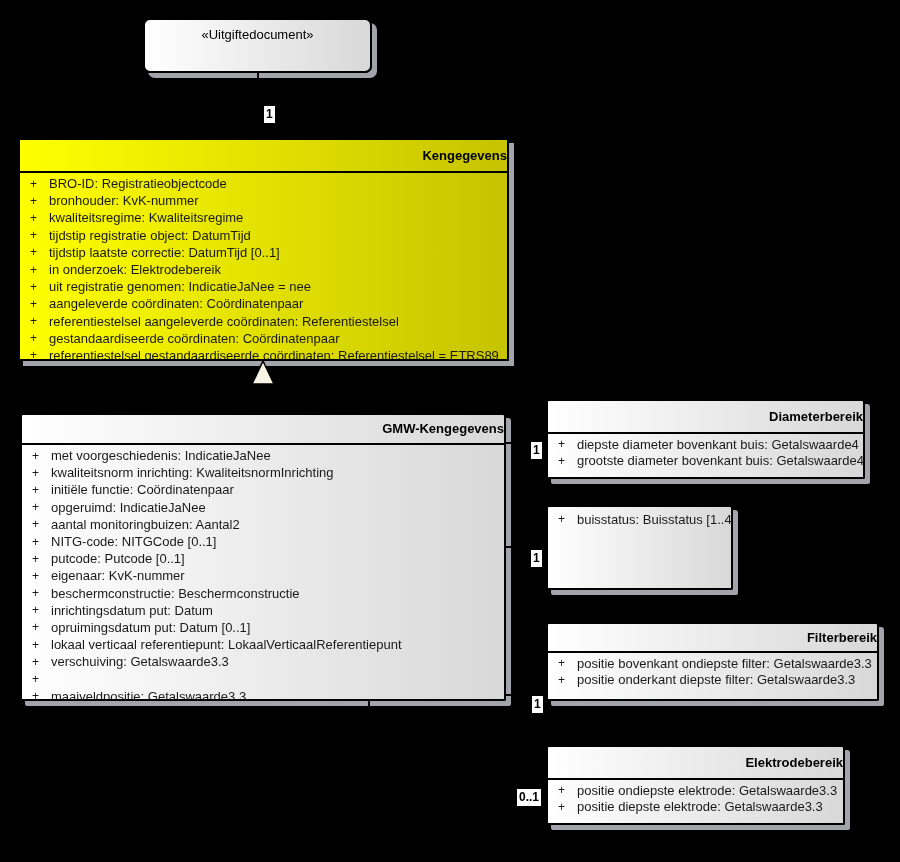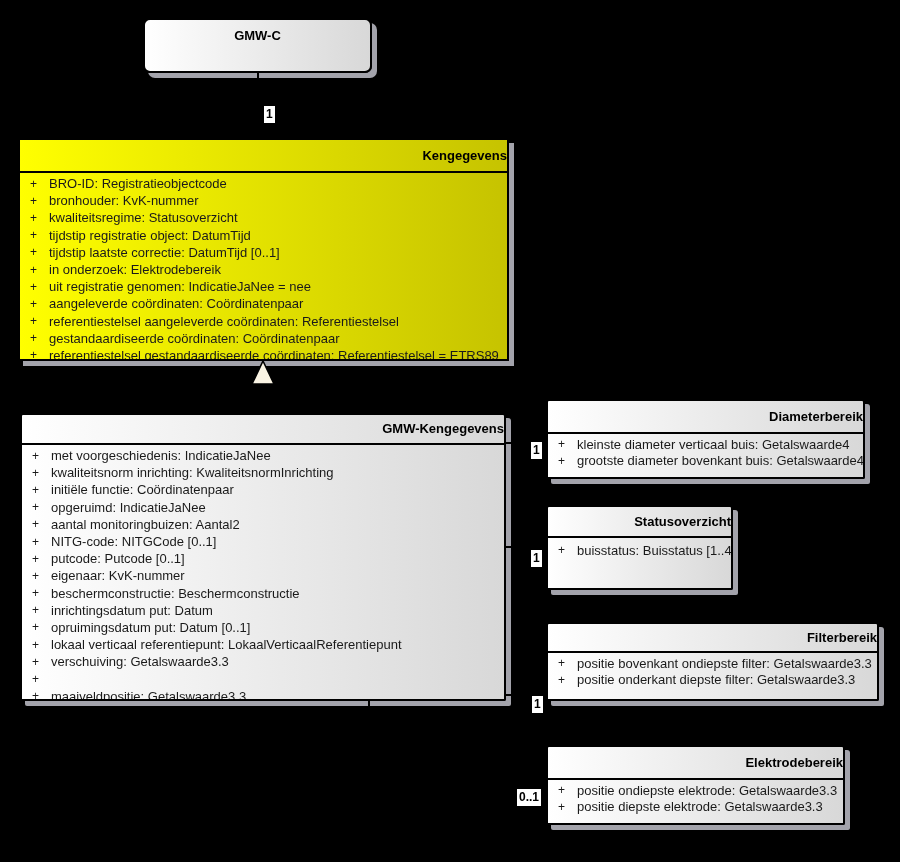--- a/index.html
+++ b/index.html
@@ -86,37 +86,37 @@
 
   <div class="edge" id="edge-gen-top"></div>
   <div class="edge" id="edge-gen-bottom"></div>
   <div class="edge" id="edge-diameter"></div>
   <div class="edge" id="edge-status"></div>
   <div class="edge" id="edge-filter"></div>
   <div class="edge" id="edge-elektrode-v"></div>
   <div class="edge" id="edge-elektrode-h"></div>
 
   <div class="uml-doc" id="box-gmwc">
-    <div class="doc-name">GMW-C</div>
+    <div class="stereotype">«Uitgiftedocument»</div>
   </div>
 
   <div class="uml-class highlight" id="box-kengegevens">
     <div class="cls-title">Kengegevens</div>
     <div class="cls-attrs">
         <div class="attr-row">
           <span class="vis">+</span>
           <span class="atext">BRO-ID: Registratieobjectcode</span>
         </div>
         <div class="attr-row">
           <span class="vis">+</span>
           <span class="atext">bronhouder: KvK-nummer</span>
         </div>
         <div class="attr-row">
           <span class="vis">+</span>
-          <span class="atext">kwaliteitsregime: Statusoverzicht</span>
+          <span class="atext">kwaliteitsregime: Kwaliteitsregime</span>
         </div>
         <div class="attr-row">
           <span class="vis">+</span>
           <span class="atext">tijdstip registratie object: DatumTijd</span>
         </div>
         <div class="attr-row">
           <span class="vis">+</span>
           <span class="atext">tijdstip laatste correctie: DatumTijd [0..1]</span>
         </div>
         <div class="attr-row">
@@ -213,31 +213,30 @@
           <span class="atext">maaiveldpositie: Getalswaarde3.3</span>
         </div>
       </div>
   </div>
 
   <div class="uml-class small" id="box-diameter">
     <div class="cls-title">Diameterbereik</div>
     <div class="cls-attrs">
         <div class="attr-row">
           <span class="vis">+</span>
-          <span class="atext">kleinste diameter verticaal buis: Getalswaarde4</span>
+          <span class="atext">diepste diameter bovenkant buis: Getalswaarde4</span>
         </div>
         <div class="attr-row">
           <span class="vis">+</span>
           <span class="atext">grootste diameter bovenkant buis: Getalswaarde4</span>
         </div>
       </div>
   </div>
 
   <div class="uml-class small" id="box-status">
-    <div class="cls-title">Statusoverzicht</div>
     <div class="cls-attrs">
         <div class="attr-row">
           <span class="vis">+</span>
           <span class="atext">buisstatus: Buisstatus [1..4]</span>
         </div>
       </div>
   </div>
 
   <div class="uml-class small" id="box-filter">
     <div class="cls-title">Filterbereik</div>

